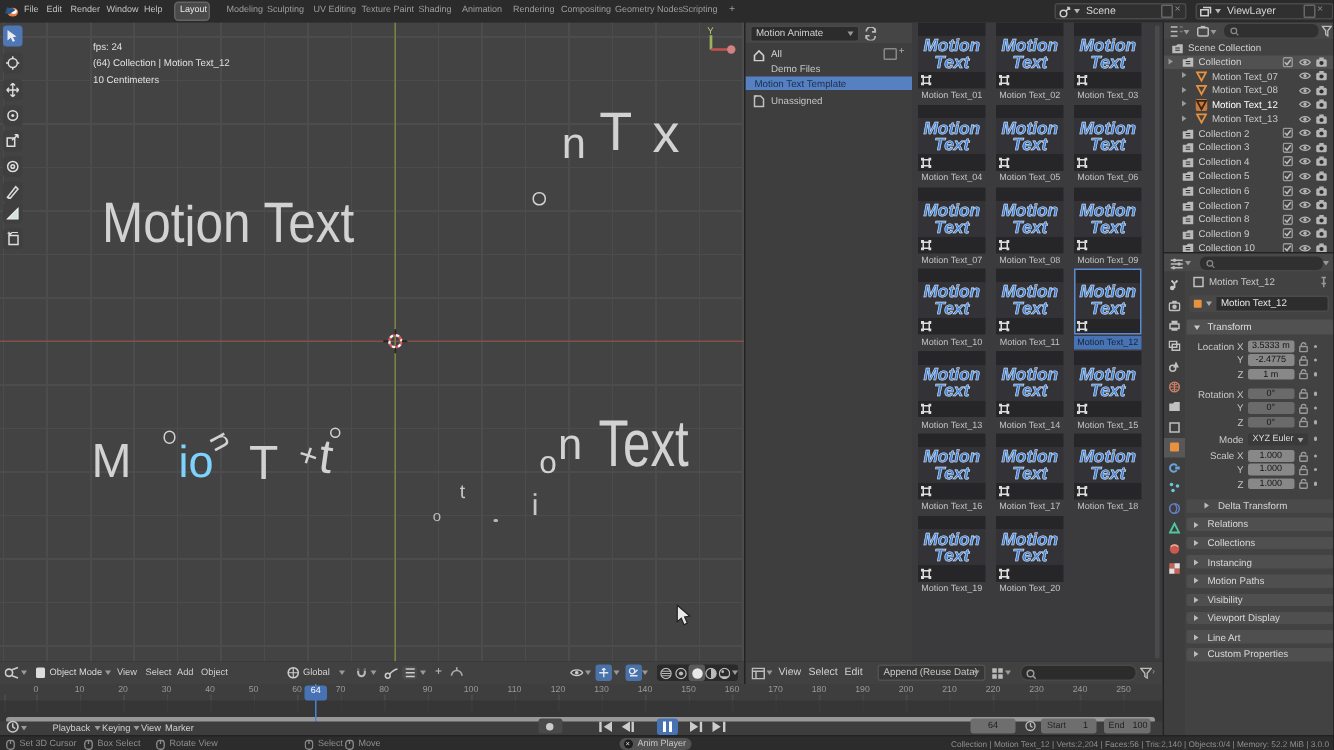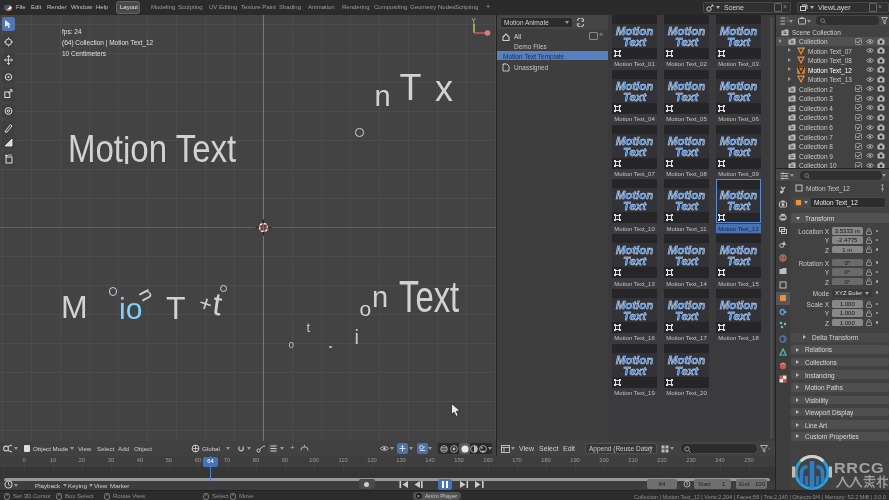--- a/index.html
+++ b/index.html
@@ -1100,41 +1100,14 @@
         <path d="M3 0.5 V3" stroke="#8a8a8a" stroke-width="0.9"></path>
       </svg>
   <div class="tx" style="left:239px;top:2px;font-size:6px;color:#8f8f8f;">Move</div>
   <div class="ab" style="left:413px;top:0.5px;width:48px;height:8.5px;background:#525252;border-radius:4px;"></div>
   <div class="ab" style="left:415.5px;top:1.5px;width:6.5px;height:6.5px;border-radius:50%;background:#1d1d1d;"></div>
   <div class="tx" style="left:417px;top:2.2px;font-size:5px;color:#ddd;">×</div>
   <div class="tx" style="left:425px;top:2px;font-size:6px;color:#c8c8c8;">Anim Player</div>
   <div class="tx" style="left:600px;top:2.5px;width:286px;text-align:right;font-size:5.5px;color:#8f8f8f;">Collection | Motion Text_12 | Verts:2,204 | Faces:56 | Tris:2,140 | Objects:0/4 | Memory: 52.2 MiB | 3.0.0</div>
   </div>
 
-  <div class="ab" id="logo" style="left:780px;top:450px;width:109px;height:50px;">
-    <svg class="ab" style="left:0;top:0;" width="109" height="50" viewBox="0 0 109 50">
-
-      <circle cx="32" cy="22.5" r="16" fill="none" stroke="#2b9fdc" stroke-width="3"></circle>
-      <path d="M 20.7 11.2 A 16 16 0 0 1 43.3 11.2" fill="none" stroke="#d9d2c4" stroke-width="3"></path>
-
-      <rect x="12" y="16.5" width="3" height="11" fill="#c3bcb2"></rect>
-      <rect x="49" y="16.5" width="3" height="11" fill="#c3bcb2"></rect>
-
-      <g stroke="#2b7fc8" fill="none">
-        <path d="M32 11 V38.5" stroke-width="4.6"></path>
-        <path d="M21.5 33.5 V23 Q21.5 17 27.5 16.5" stroke-width="3.6"></path>
-        <path d="M42.5 33.5 V23 Q42.5 17 36.5 16.5" stroke-width="3.6"></path>
-        <path d="M26.5 26 V35" stroke-width="2.6"></path>
-        <path d="M37.5 26 V35" stroke-width="2.6"></path>
-      </g>
-      <text x="54" y="23.4" font-family="Liberation Sans" font-size="15" font-weight="bold" fill="#a2a2a2" letter-spacing="0.6" transform="scale(1.08,1)" transform-origin="54 0">RRCG</text>
-      <g stroke="#9c9c9c" stroke-width="1.7" fill="none">
-        <path d="M62.5 26.5 C62 30 59.5 35 56.5 37.5 M62.5 26.5 C63.5 30.5 66.5 35.5 69 37"></path>
-        <path d="M75.5 26.5 C75 30 72.5 35 69.5 37.5 M75.5 26.5 C76.5 30.5 79.5 35.5 82 37"></path>
-      </g>
-      <g stroke="#9c9c9c" stroke-width="1.4" fill="none">
-        <path d="M83.5 29.5 H95.5 M84.5 26.8 H94.5 M89.5 25 V32 M85 32 C86.5 33.5 92.5 33.5 94 32 M86.8 34.5 L84.5 37.5 M92.2 34.5 L94.5 37.5 M89.5 33.5 L87 37.5 M89.5 33.5 L92 37.5"></path>
-        <path d="M97 29 H103.5 M100.2 25.5 V38 M100.2 29.5 C99.5 31.5 98 33.5 96.5 34.5 M104 25.5 V38 M104 30 L108 29 M104 33 L107.5 35.5"></path>
-      </g>
-    </svg>
-  </div>
 
 </div>
 
 </body></html>

